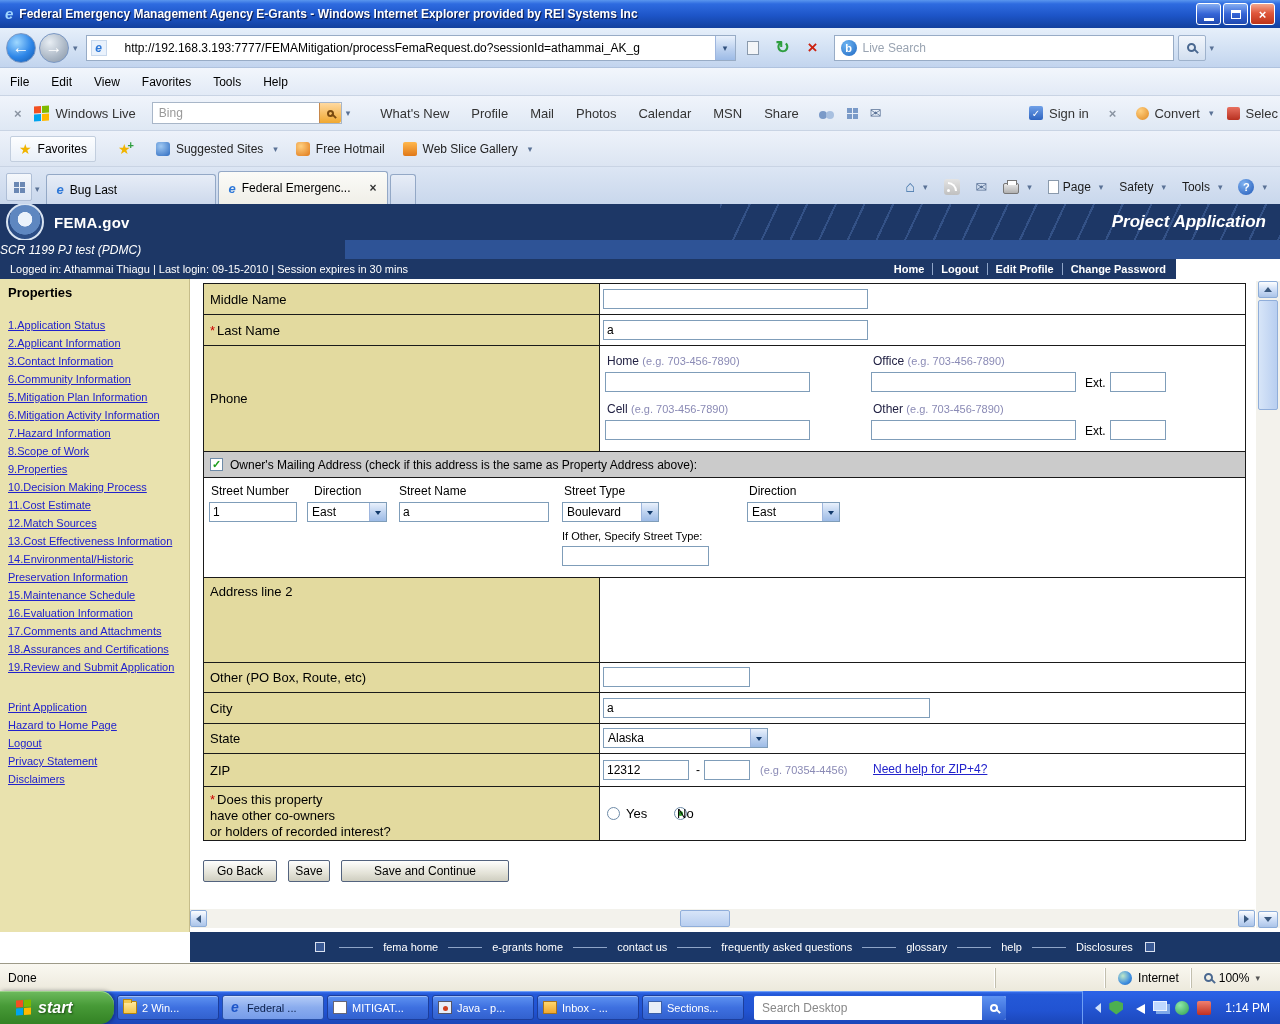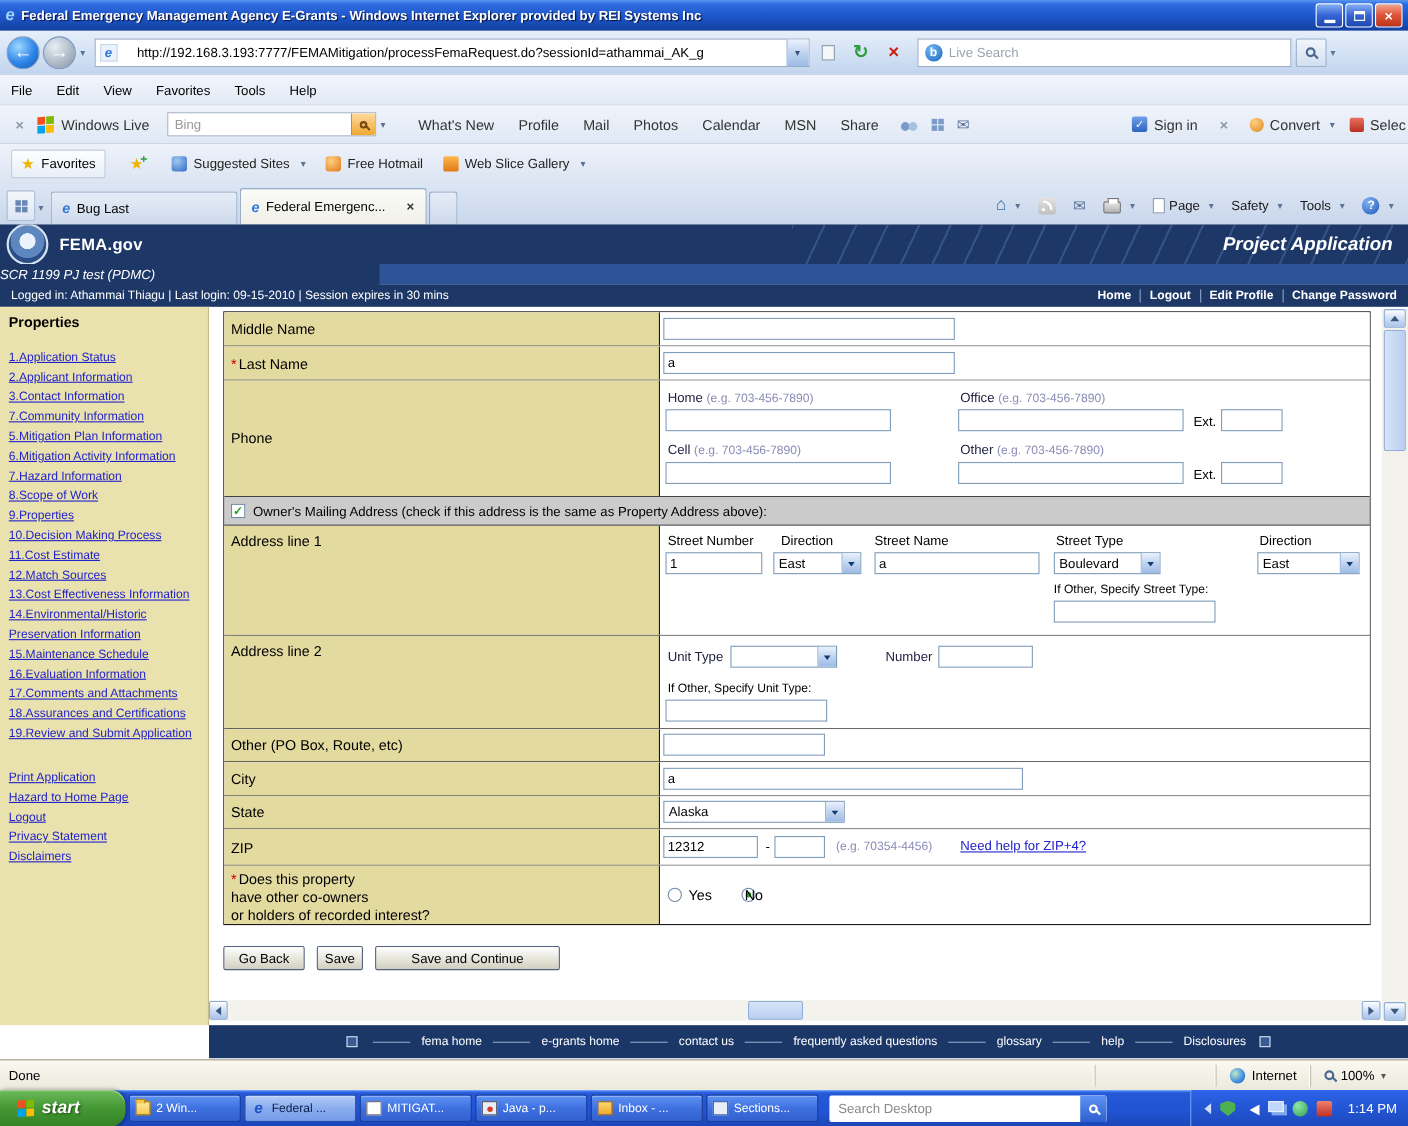--- a/index.html
+++ b/index.html
@@ -114,21 +114,21 @@
 
 .banner{position:absolute;top:204px;left:0;width:1280px;height:36px;background:#1D3766;display:flex;align-items:center;overflow:hidden;}
 .banner::after{content:"";position:absolute;right:0;top:0;width:560px;height:100%;background:repeating-linear-gradient(115deg,rgba(110,150,220,.28) 0 2px,transparent 2px 26px);}
 .seal{width:38px;height:38px;border-radius:50%;margin-left:6px;border:2px solid #D8E4F2;flex:none;
  background:radial-gradient(circle at 50% 42%,#EAF2FB 0 27%,#5E87C0 29% 58%,#2C4E86 60% 100%);}
 .brand{color:#fff;font-weight:bold;font-size:15px;margin-left:10px;letter-spacing:.3px;}
 .app-title{margin-left:auto;margin-right:14px;color:#fff;font-weight:bold;font-style:italic;font-size:17px;z-index:1;}
 .subbar{position:absolute;top:240px;left:0;width:1280px;height:19px;background:#2E5396;display:flex;align-items:center;justify-content:flex-start;}
 .subbar::before{content:"";position:absolute;left:0;top:0;width:345px;height:100%;background:#1D3766;}
 .subbar span{color:#fff;font-style:italic;font-size:12px;z-index:1;}
-.session-bar{position:absolute;top:259px;left:0;width:1280px;height:20px;background:#1D3766;display:flex;align-items:center;padding:0 10px;color:#fff;font-size:11px;}
+.session-bar{position:absolute;top:259px;left:0;width:1176px;height:20px;background:#1D3766;display:flex;align-items:center;padding:0 10px;color:#fff;font-size:11px;}
 .sess-links{margin-left:auto;display:flex;}
 .sess-links a{color:#fff;font-weight:bold;padding:0 8px;border-right:1px solid #8FA5C8;cursor:pointer;white-space:nowrap;}
 .sess-links a:last-child{border-right:none;padding-right:0;}
 
 
 .main{position:absolute;top:279px;left:0;width:1280px;height:684px;background:#fff;}
 .sidebar{position:absolute;left:0;top:0;width:190px;height:653px;background:#E9E2AE;border-right:1px solid #C6BD8A;padding:6px 8px;}
 .sb-head{font-weight:bold;font-size:13px;margin-bottom:16px;}
 .sb-link{display:block;color:#2222CC;text-decoration:underline;font-size:11px;line-height:18px;cursor:pointer;}
 .sb-foot{margin-top:22px;}
@@ -439,21 +439,21 @@
 </div>
 
 <div class="main">
 
   <div class="sidebar">
     <div class="sb-head">Properties</div>
     <div>
       <a class="sb-link">1.Application Status</a>
       <a class="sb-link">2.Applicant Information</a>
       <a class="sb-link">3.Contact Information</a>
-      <a class="sb-link">7.Community Information</a>
+      <a class="sb-link">6.Community Information</a>
       <a class="sb-link">5.Mitigation Plan Information</a>
       <a class="sb-link">6.Mitigation Activity Information</a>
       <a class="sb-link">7.Hazard Information</a>
       <a class="sb-link">8.Scope of Work</a>
       <a class="sb-link">9.Properties</a>
       <a class="sb-link">10.Decision Making Process</a>
       <a class="sb-link">11.Cost Estimate</a>
       <a class="sb-link">12.Match Sources</a>
       <a class="sb-link">13.Cost Effectiveness Information</a>
       <a class="sb-link">14.Environmental/Historic Preservation Information</a>
@@ -514,23 +514,20 @@
     </div>
 
     <div class="frow checkrow" style="height:26px">
       <span class="cb">
           <span>✓</span>
         </span>
       <span class="cbl">Owner's Mailing Address (check if this address is the same as Property Address above):</span>
     </div>
 
     <div class="frow" style="height:100px">
-      <div class="flabel vtop">
-          <span>Address line 1</span>
-        </div>
       <div class="fcontent">
         <span class="hdr abs" style="left:7px;top:6px;">Street Number</span>
         <span class="hdr abs" style="left:110px;top:6px;">Direction</span>
         <span class="hdr abs" style="left:195px;top:6px;">Street Name</span>
         <span class="hdr abs" style="left:360px;top:6px;">Street Type</span>
         <span class="hdr abs" style="left:545px;top:6px;">Direction</span>
         <input class="tin abs" style="left: 5px; top: 24px; width: 88px;" value="1">
         <span class="sel abs" style="left:103px;top:24px;width:80px;">
           <span class="selv">East</span>
           <span class="selbtn">
@@ -552,33 +549,20 @@
         </span>
         <span class="small-label abs" style="left:358px;top:52px;">If Other, Specify Street Type:</span>
         <input class="tin abs" style="left: 358px; top: 68px; width: 147px;" value="">
       </div>
     </div>
 
     <div class="frow" style="height:85px">
       <div class="flabel vtop">
           <span>Address line 2</span>
         </div>
-      <div class="fcontent">
-        <span class="ph-label abs" style="left:7px;top:12px;">Unit Type</span>
-        <span class="sel abs" style="left:64px;top:9px;width:97px;">
-          <span class="selv"></span>
-          <span class="selbtn">
-              <i class="tri-down"></i>
-            </span>
-        </span>
-        <span class="ph-label abs" style="left:205px;top:12px;">Number</span>
-        <input class="tin abs" style="left: 253px; top: 9px; width: 86px;" value="">
-        <span class="small-label abs" style="left:7px;top:42px;">If Other, Specify Unit Type:</span>
-        <input class="tin abs" style="left: 5px; top: 58px; width: 147px;" value="">
-      </div>
     </div>
 
     <div class="frow" style="height:30px">
       <div class="flabel">
           <span>Other (PO Box, Route, etc)</span>
         </div>
       <div class="fcontent">
         <input class="tin abs" style="left: 3px; top: 4px; width: 147px;" value="">
       </div>
     </div>

